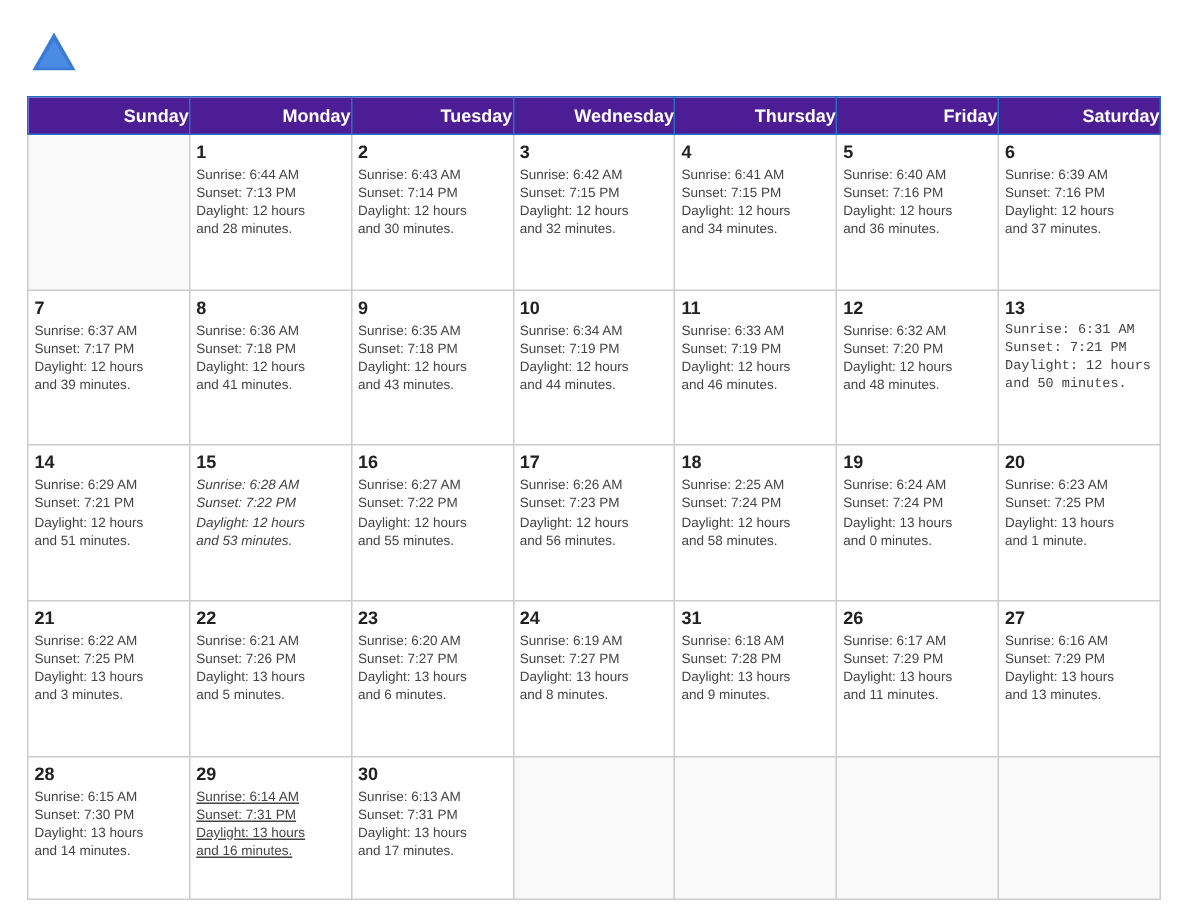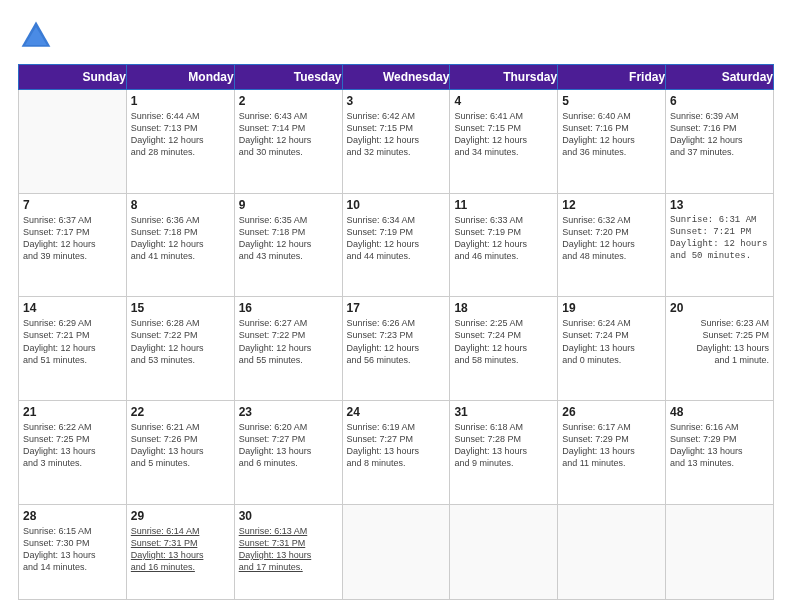--- a/index.html
+++ b/index.html
@@ -236,21 +236,21 @@
         <tr>
           <td>
             <span class="day-number">14</span>
             <div class="cell-text" style="white-space: pre-line;">Sunrise: 6:29 AM
 Sunset: 7:21 PM
 Daylight: 12 hours
 and 51 minutes.</div>
           </td>
           <td>
             <span class="day-number">15</span>
-            <div class="cell-text" style="white-space: pre-line;">Sunrise: 6:28 AM
+            <div class="cell-text" style="white-space: pre-line; font-style: italic;">Sunrise: 6:28 AM
 Sunset: 7:22 PM
 Daylight: 12 hours
 and 53 minutes.</div>
           </td>
           <td>
             <span class="day-number">16</span>
             <div class="cell-text" style="white-space: pre-line;">Sunrise: 6:27 AM
 Sunset: 7:22 PM
 Daylight: 12 hours
 and 55 minutes.</div>
@@ -271,21 +271,21 @@
           </td>
           <td>
             <span class="day-number">19</span>
             <div class="cell-text" style="white-space: pre-line;">Sunrise: 6:24 AM
 Sunset: 7:24 PM
 Daylight: 13 hours
 and 0 minutes.</div>
           </td>
           <td>
             <span class="day-number">20</span>
-            <div class="cell-text" style="white-space: pre-line; text-align: right;">Sunrise: 6:23 AM
+            <div class="cell-text" style="white-space: pre-line;">Sunrise: 6:23 AM
 Sunset: 7:25 PM
 Daylight: 13 hours
 and 1 minute.</div>
           </td>
         </tr>
         <tr>
           <td>
             <span class="day-number">21</span>
             <div class="cell-text" style="white-space: pre-line;">Sunrise: 6:22 AM
 Sunset: 7:25 PM
@@ -321,21 +321,21 @@
 and 9 minutes.</div>
           </td>
           <td>
             <span class="day-number">26</span>
             <div class="cell-text" style="white-space: pre-line;">Sunrise: 6:17 AM
 Sunset: 7:29 PM
 Daylight: 13 hours
 and 11 minutes.</div>
           </td>
           <td>
-            <span class="day-number">48</span>
+            <span class="day-number">27</span>
             <div class="cell-text" style="white-space: pre-line;">Sunrise: 6:16 AM
 Sunset: 7:29 PM
 Daylight: 13 hours
 and 13 minutes.</div>
           </td>
         </tr>
         <tr class="last-row">
           <td>
             <span class="day-number">28</span>
             <div class="cell-text" style="white-space: pre-line;">Sunrise: 6:15 AM
@@ -345,21 +345,21 @@
           </td>
           <td>
             <span class="day-number">29</span>
             <div class="cell-text" style="white-space: pre-line; text-decoration: underline;">Sunrise: 6:14 AM
 Sunset: 7:31 PM
 Daylight: 13 hours
 and 16 minutes.</div>
           </td>
           <td>
             <span class="day-number">30</span>
-            <div class="cell-text" style="white-space: pre-line; text-decoration: underline;">Sunrise: 6:13 AM
+            <div class="cell-text" style="white-space: pre-line;">Sunrise: 6:13 AM
 Sunset: 7:31 PM
 Daylight: 13 hours
 and 17 minutes.</div>
           </td>
           <td class="empty-cell"></td>
           <td class="empty-cell"></td>
           <td class="empty-cell"></td>
           <td class="empty-cell"></td>
         </tr>
       </tbody>

